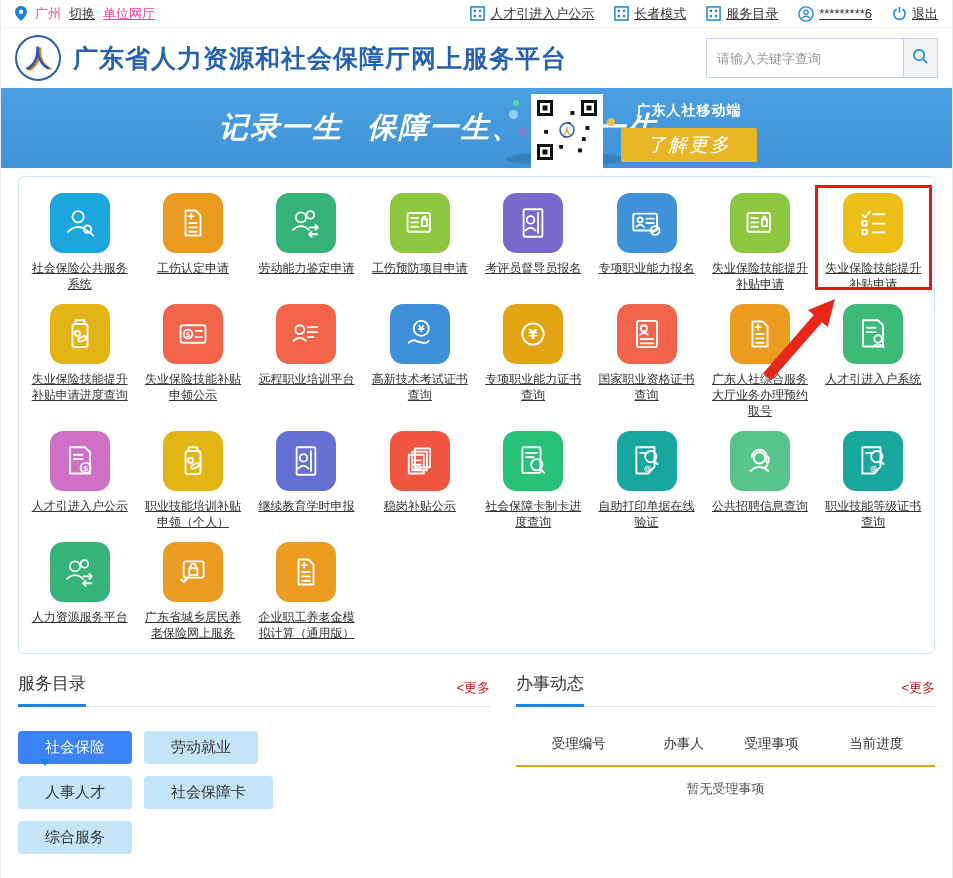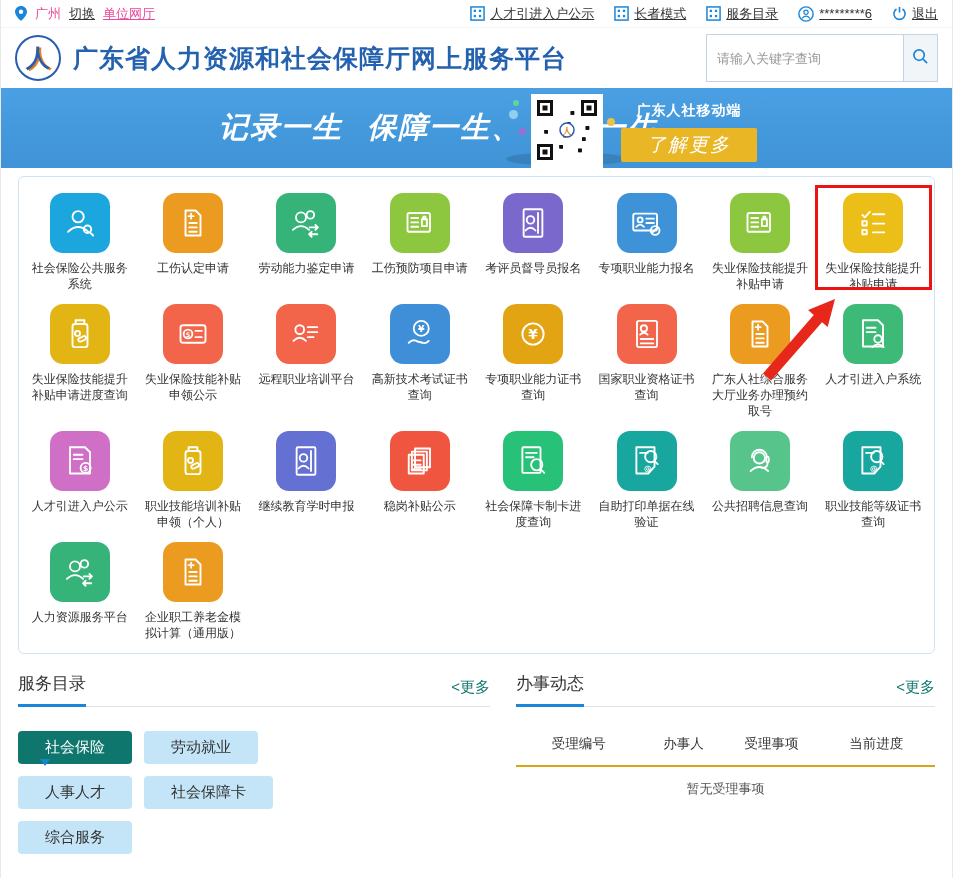--- a/index.html
+++ b/index.html
@@ -13,57 +13,57 @@
   .topbar .right { margin-left:auto; gap:20px; }
   .tb-item { display:flex; align-items:center; gap:5px; cursor:pointer; color:#333;text-decoration:underline; }
   .blue { color:#ec4899; }
   .tb-ico svg { display:block; }
 
   
   .header { height:60px; display:flex; align-items:center; padding:0 14px; background:#fff; }
   .logo { width:46px; height:46px; border-radius:50%; border:2px solid #2a5db0; display:flex; align-items:center; justify-content:center; background:#fff; position:relative; flex:0 0 auto; }
   .logo .glyph { font-size:24px; font-weight:bold; color:#2a5db0; text-shadow:2px 1px 0 #e8821e; line-height:1; }
   .site-title { font-size:25px; font-weight:bold; color:#2461ae; margin-left:12px; letter-spacing:1px; }
-  .searchbox { margin-left:auto; display:flex; border:1px solid #c6d3e2; height:48px; width:232px; }
+  .searchbox { margin-left:auto; display:flex; border:1px solid #c6d3e2; height:40px; width:232px; }
   .searchbox input { flex:1; border:0; outline:none; padding:0 10px; font-size:13px; color:#333; font-family:inherit; }
   .searchbox input::placeholder { color:#999; }
   .search-btn { width:36px; background:#f2f5f8; border:0; border-left:1px solid #c6d3e2; display:flex; align-items:center; justify-content:center; cursor:pointer; }
 
   
   .banner { height:80px; background:linear-gradient(180deg,#4aa0e2,#3f93d6); position:relative; overflow:hidden; display:flex; align-items:center; }
   .slogan { margin-left:218px; font-family:"DejaVu Serif","Liberation Serif",serif; font-style:italic; font-weight:bold; font-size:29px; color:#fff; letter-spacing:2px; white-space:pre; }
   .qr-wrap { position:absolute; left:530px; top:6px; }
   .qr { background:#fff; padding:3px; display:block; }
   .qr-shadow { position:absolute; left:505px; top:64px; width:120px; height:14px; background:rgba(0,0,0,.12); border-radius:50%; }
   .deco-dot { position:absolute; border-radius:50%; }
   .mobile-block { position:absolute; left:620px; top:14px; text-align:center; }
   .mobile-label { color:#fff; font-size:14px; font-weight:bold; letter-spacing:1px; }
   .learn-more { margin-top:8px; background:#e9b626; color:#fff; font-size:19px; border:0; padding:4px 26px; border-radius:2px; cursor:pointer; letter-spacing:2px; font-family:inherit;font-style:italic; }
 
   
   .grid-wrap { margin:8px 17px 0; border:1px solid #cfe3f3; border-radius:6px; padding:12px 4px 12px; position:relative; }
-  .grid { display:grid; grid-template-columns:repeat(8,1fr); row-gap:8px; }
+  .grid { display:grid; grid-template-columns:repeat(8,1fr); row-gap:8px;text-decoration:underline; }
   .cell { text-align:center; padding:4px 5px 0; cursor:pointer; position:relative; }
   .tile { width:60px; height:60px; border-radius:13px; margin:0 auto; display:flex; align-items:center; justify-content:center; }
   .tile svg { stroke:#fff; fill:none; stroke-width:3; stroke-linecap:round; stroke-linejoin:round; }
   .tile svg text { fill:#fff; stroke:none; font-family:"DejaVu Sans",sans-serif; font-weight:bold; }
   .cell-label { font-size:12px; color:#333; margin-top:7px; line-height:16px; }
   .cell.hl::before { content:""; position:absolute; left:-2px; right:-2px; top:-4px; bottom:2px; border:3px solid #ec1313; pointer-events:none; }
   .arrow-svg { position:absolute; left:738px; top:108px; pointer-events:none; }
 
   
   .bottom { display:flex; margin:18px 17px 0; }
   .col-left { width:472px; flex:0 0 auto; }
   .col-right { flex:1; margin-left:26px; }
   .sec-head { display:flex; align-items:flex-end; justify-content:space-between; border-bottom:1px solid #e3e3e3; }
   .sec-title { font-size:17px; color:#333; display:inline-block; padding-bottom:9px; border-bottom:3px solid #1a86d9; margin-bottom:-1px; }
-  .more-link { font-size:15px; color:#0f766e; cursor:pointer; padding-bottom:9px; }
+  .more-link { font-size:13px; color:#b91c1c; cursor:pointer; padding-bottom:9px; }
   .tabs { margin-top:24px; width:360px; }
   .tab { display:inline-block; font-size:15px; padding:7px 27px; border-radius:4px; margin:0 12px 12px 0; background:#c3e5f7; color:#333; cursor:pointer; position:relative; }
-  .tab.active { background:#0f766e; color:#fff; }
+  .tab.active { background:#3b82f6; color:#fff; }
   .tab.active::after { content:""; position:absolute; left:22px; bottom:-7px; border:5px solid transparent; border-top:7px solid #1387d0; }
   .activity-cols { display:flex; margin-top:28px; font-size:13.5px; font-weight:normal; color:#333; }
   .activity-cols span { text-align:center; }
   .gold-line { border:0; border-top:2px solid #d8a517; margin-top:12px; }
   .empty-msg { text-align:center; font-size:13px; color:#555; margin-top:13px; }
 </style>
 </head>
 <body>
 
 <div class="page">
@@ -505,20 +505,31 @@
               <circle cx="39" cy="19" r="6"></circle>
               <path d="M38 39 h13 m-4 -4 l4 4 l-4 4"></path>
               <path d="M50 50 h-13 m4 -4 l-4 4 l4 4"></path>
             </svg>
           </div>
           <div class="cell-label">人力资源服务平台</div>
         </div>
         <div class="cell">
           <div class="tile" style="background: rgb(235, 156, 32);">
             <svg width="40" height="40" viewBox="0 0 64 64">
+              <rect x="17" y="15" width="32" height="26" rx="3"></rect>
+              <rect x="26" y="26" width="13" height="11"></rect>
+              <path d="M28.5 26 v-3.5 a4 4 0 0 1 8 0 v3.5"></path>
+              <path d="M13 44 l4 4 l8 -8"></path>
+            </svg>
+          </div>
+          <div class="cell-label">广东省城乡居民养老保险网上服务</div>
+        </div>
+        <div class="cell">
+          <div class="tile" style="background: rgb(235, 156, 32);">
+            <svg width="40" height="40" viewBox="0 0 64 64">
               <path d="M20 12 h16 l8 8 v32 h-24 z"></path>
               <line x1="26" y1="32" x2="38" y2="32"></line>
               <line x1="26" y1="39" x2="38" y2="39"></line>
               <line x1="26" y1="46" x2="38" y2="46"></line>
               <line x1="25" y1="21" x2="33" y2="21"></line>
               <line x1="29" y1="17" x2="29" y2="25"></line>
             </svg>
           </div>
           <div class="cell-label">企业职工养老金模拟计算（通用版）</div>
         </div>

